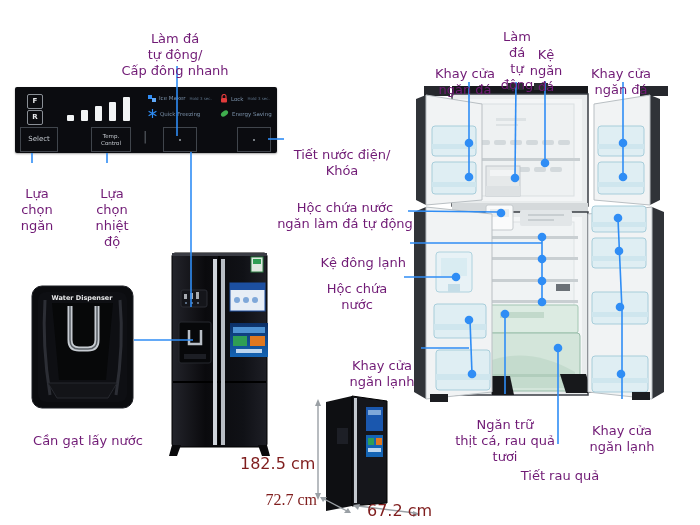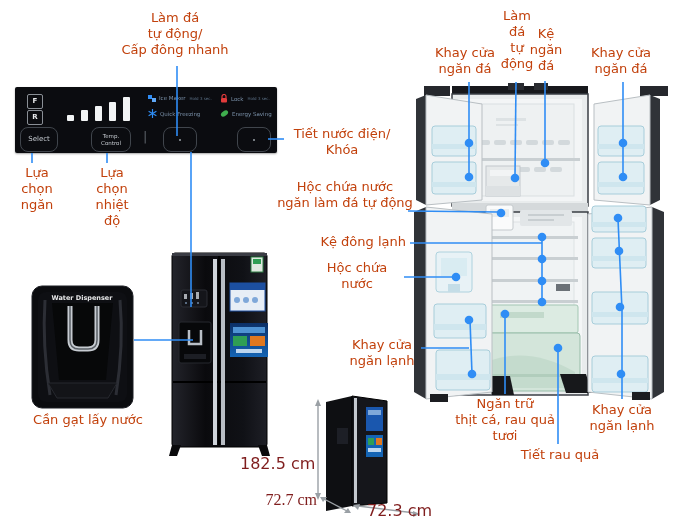--- a/index.html
+++ b/index.html
@@ -1,34 +1,34 @@
 <!DOCTYPE html>
 <html><head>
 <meta charset="utf-8">
 <style>
   html,body{margin:0;padding:0;background:#ffffff;}
   #stage{position:relative;width:700px;height:525px;background:#ffffff;overflow:hidden;
          font-family:"DejaVu Sans","Liberation Sans",sans-serif;}
   
-  .lbl{position:absolute;color:#c2410c;font-size:13px;line-height:1.22;
-       white-space:pre-line;text-align:center;transform:translateX(-50%);}
+  .lbl{position:absolute;color:#701a75;font-size:13px;line-height:1.22;
+       white-space:pre-line;text-align:center;transform:translateX(-50%);margin-top:21px;}
   .lbl.ralign{transform:none;text-align:right;}
   .dim{position:absolute;color:#7f1d1d;font-size:16px;white-space:nowrap;}
   
   #panel{position:absolute;left:15px;top:87px;width:262px;height:66px;background:#0b0c10;
          border-radius:2px;z-index:1;box-shadow:0 1px 2px rgba(0,0,0,.35);}
   .frbox{position:absolute;width:14px;height:13px;border:1px solid #8a8f96;border-radius:2px;
          color:#e8eaec;font-size:7px;font-weight:bold;text-align:center;line-height:13px;}
   #bars{position:absolute;left:52px;top:8px;width:76px;height:26px;display:flex;
         align-items:flex-end;gap:7px;}
   #bars i{display:block;width:7px;background:#f2f4f5;border-radius:1px;}
   .stat{position:absolute;display:flex;align-items:center;gap:3px;}
   .stat .txt{color:#7b92aa;font-size:5.5px;white-space:nowrap;}
   .stat .sup{color:#5d7288;font-size:4px;white-space:nowrap;margin-left:1px;}
-  .pbtn{position:absolute;top:40px;height:23px;border:1px solid #40454c;border-radius:8px;
+  .pbtn{position:absolute;top:40px;height:23px;border:1px solid #40454c;border-radius:0;
         color:#c5cad0;display:flex;align-items:center;justify-content:center;
         font-size:7px;text-align:center;white-space:pre-line;line-height:1.1;}
   .pbtn .dot{width:2px;height:2px;border-radius:50%;background:#9aa0a6;}
   #sep{position:absolute;left:128px;top:42px;color:#5a5f66;font-size:13px;}
   svg{display:block;}
   #scene{position:absolute;left:0;top:0;z-index:5;pointer-events:none;}
   .lbl,.dim{z-index:6;}
 </style>
 </head>
 <body>
@@ -367,15 +367,15 @@
   <div class="lbl" style="left:505px;top:396px;">Ngăn trữ
 thịt cá, rau quả
 tươi</div>
   <div class="lbl" style="left:88px;top:412px;">Cần gạt lấy nước</div>
   <div class="lbl" style="left:622px;top:402px;">Khay cửa
 ngăn lạnh</div>
   <div class="lbl" style="left:560px;top:447px;">Tiết rau quả</div>
 
   <div class="dim" style="left:240px;top:454px;width:72px;text-align:right;">182.5 cm</div>
   <div class="dim" style="left:245px;top:491px;width:72px;text-align:right;font-family:Liberation Serif, serif;">72.7 cm</div>
-  <div class="dim" style="left:367px;top:501px;">72.3 cm</div>
+  <div class="dim" style="left:367px;top:501px;">67.2 cm</div>
 
 </div>
 
 </body></html>

